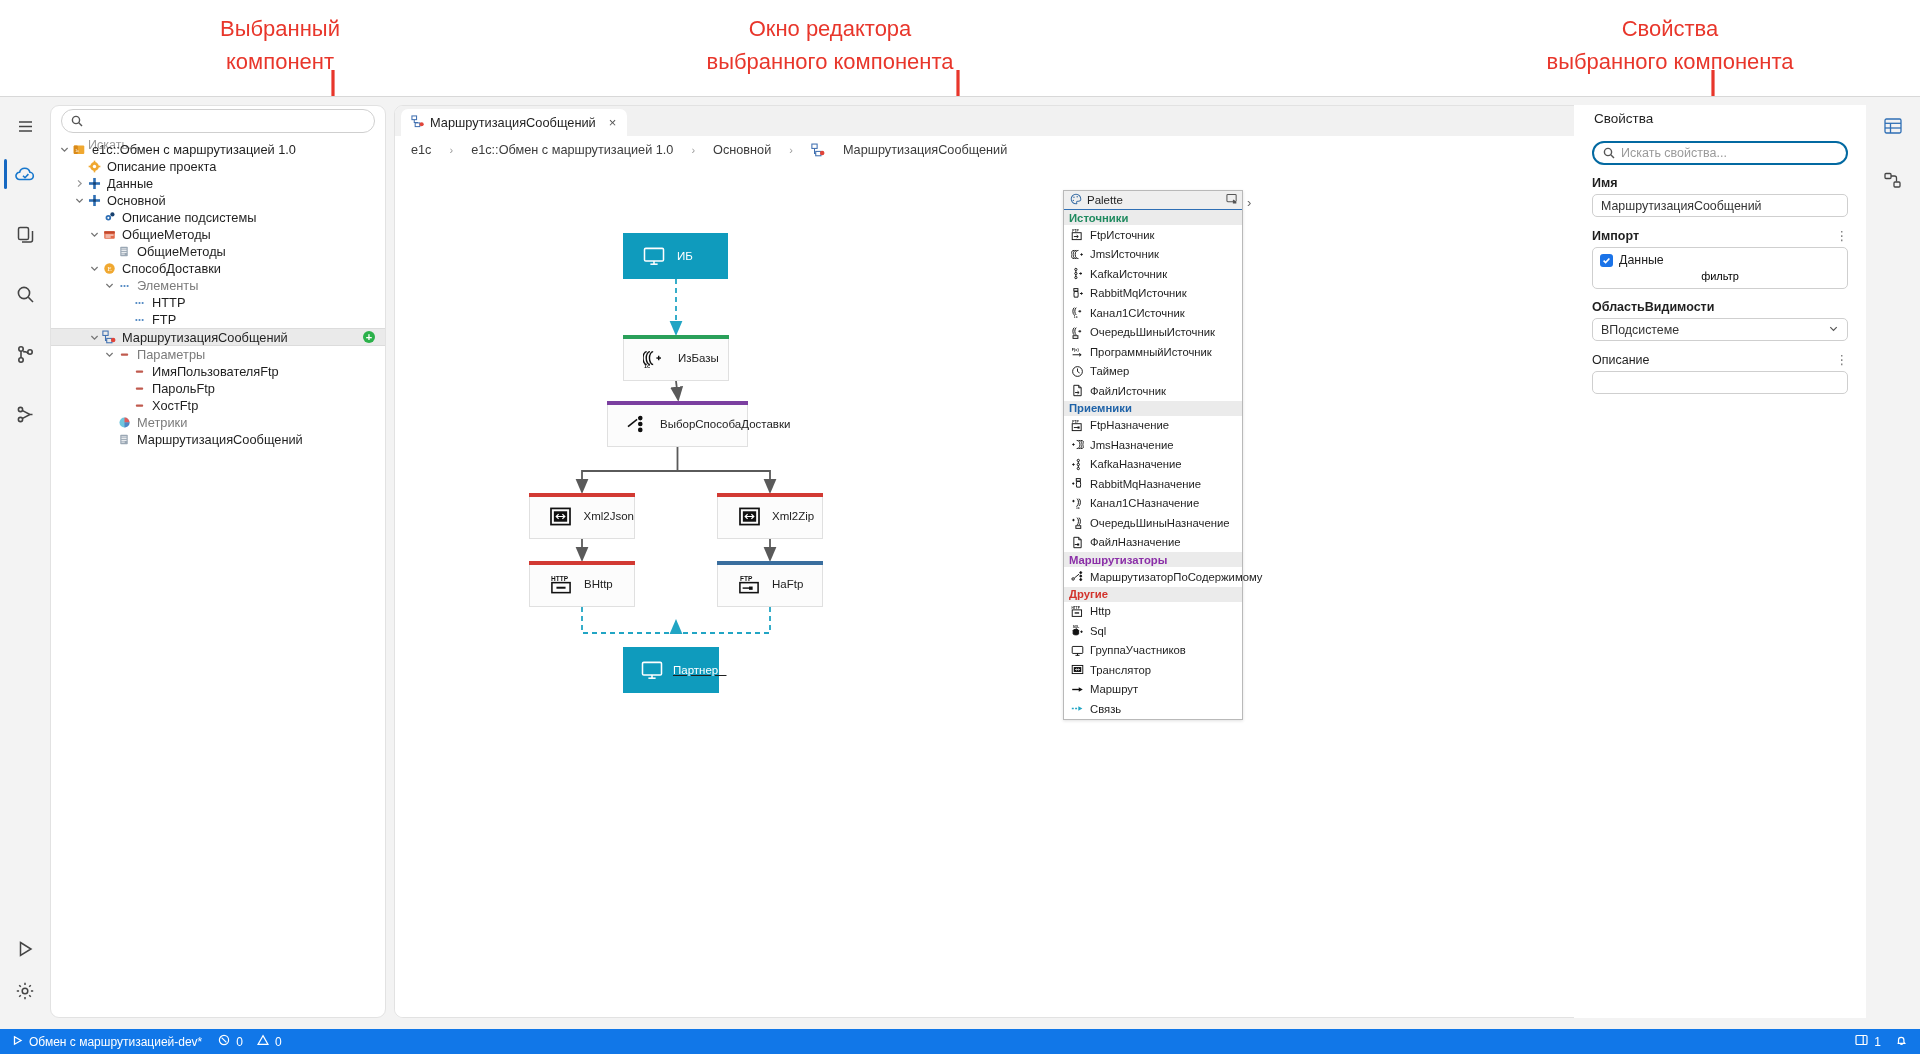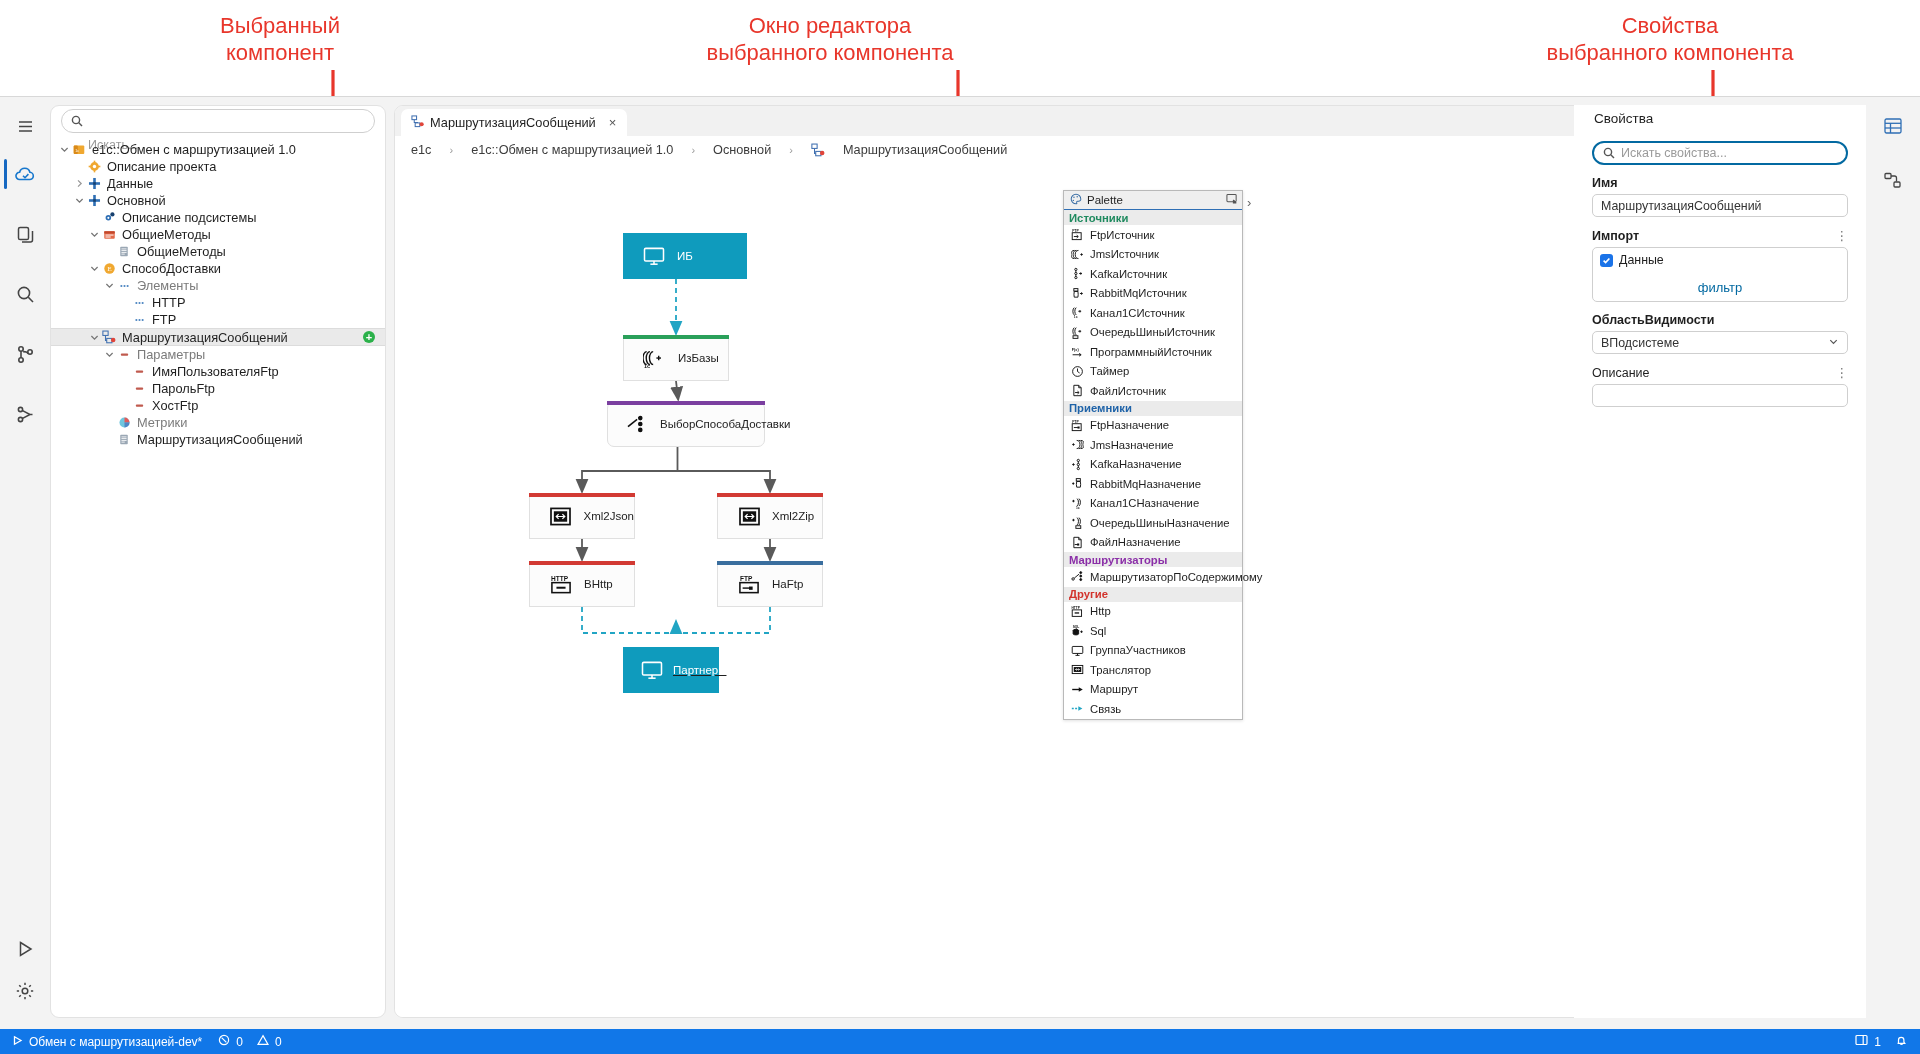--- a/index.html
+++ b/index.html
@@ -7,21 +7,21 @@
   body {
     width:1920px; height:1054px;
     font-family:"Liberation Sans", sans-serif;
     background:#ffffff;
     overflow:hidden;
     position:relative;
     color:#1f1f1f;
   }
 
   
-  .annot { position:absolute; color:#e8362b; font-size:22px; line-height:27px; text-align:center; white-space:pre-line; font-family:"Liberation Sans", sans-serif; }
+  .annot { position:absolute; color:#e8362b; font-size:22px; line-height:33px; text-align:center; white-space:pre-line; font-family:"Liberation Sans", sans-serif; }
   .arrow { position:absolute; }
 
   
   #app {
     position:absolute; left:0; top:96px; width:1920px; height:958px;
     background:#f3f3f3; border-top:1px solid #d8d8d8;
   }
 
   
   #activitybar {
@@ -124,21 +124,21 @@
   .flabel { font-size:12.5px; font-weight:bold; color:#1f1f1f; margin-top:11px; display:flex; align-items:center; }
   .flabel.normal { font-weight:normal; }
   .flabel .kebab { margin-left:auto; color:#777; letter-spacing:0; cursor:pointer; font-weight:normal; }
   .finput {
     margin-top:4px; height:23px; border:1px solid #cfcfcf; border-radius:5px; background:#fff;
     display:flex; align-items:center; padding:0 8px; font-size:12.4px; color:#333;
   }
   .fbox { margin-top:4px; border:1px solid #cfcfcf; border-radius:5px; background:#fff; padding:5px 7px 6px 7px; }
   .cbrow { display:flex; align-items:center; gap:6px; font-size:12.4px; color:#1f1f1f; }
   .cb { width:13px; height:13px; border-radius:3px; background:#1a73e8; display:flex; align-items:center; justify-content:center; cursor:pointer; }
-  .filtertxt { text-align:center; color:#0369a1; font-size:13px; margin-top:13px; }
+  .filtertxt { text-align:center; color:#000000; font-size:11px; margin-top:3px; }
   .fselect {
     margin-top:4px; height:23px; border:1px solid #cfcfcf; border-radius:5px; background:#fff;
     display:flex; align-items:center; padding:0 8px; font-size:12.4px; color:#333; cursor:pointer;
   }
   .fselect .chev { margin-left:auto; color:#555; }
 
   
   #rightrail { position:absolute; right:0; top:0; width:54px; height:929px; background:#f3f3f3; display:flex; flex-direction:column; align-items:center; }
 
   
@@ -543,21 +543,21 @@
           <line x1="281" y1="116" x2="281" y2="165" stroke="#21a5c4" stroke-width="1.8" stroke-dasharray="5 4" marker-end="url(#ad)"></line>
           <line x1="281" y1="218" x2="282.5" y2="231" stroke="#5a5a5a" stroke-width="1.8" marker-end="url(#as)"></line>
           <path d="M282.5 284 V308 H187 V323" fill="none" stroke="#5a5a5a" stroke-width="1.8" marker-end="url(#as)"></path>
           <path d="M282.5 308 H375 V323" fill="none" stroke="#5a5a5a" stroke-width="1.8" marker-end="url(#as)"></path>
           <line x1="187" y1="376" x2="187" y2="391" stroke="#5a5a5a" stroke-width="1.8" marker-end="url(#as)"></line>
           <line x1="375" y1="376" x2="375" y2="391" stroke="#5a5a5a" stroke-width="1.8" marker-end="url(#as)"></line>
           <path d="M187 444 V470 H281 V464" fill="none" stroke="#21a5c4" stroke-width="1.8" stroke-dasharray="5 4" marker-end="url(#ad)"></path>
           <path d="M375 444 V470 H281" fill="none" stroke="#21a5c4" stroke-width="1.8" stroke-dasharray="5 4"></path>
         </svg>
       <div id="nodes">
-          <div class="node teal" style="left: 228px; top: 70px; width: 124px; height: 46px;">
+          <div class="node teal" style="left: 228px; top: 70px; width: 105px; height: 46px;">
             <span class="nico">
               <svg width="22" height="19" viewBox="0 0 24 21" fill="none" stroke="#ffffff" stroke-width="1.7">
                 <rect x="1.5" y="1.5" width="21" height="14" rx="1.4"></rect>
                 <line x1="8" y1="19" x2="16" y2="19"></line>
                 <line x1="12" y1="15.5" x2="12" y2="19"></line>
               </svg>
             </span>
             <span class="nlbl">ИБ</span>
           </div>
           <div class="node" style="left: 228px; top: 172px; width: 106px; height: 46px;">
@@ -569,21 +569,21 @@
                   <path d="M7.5 3.5a4 7 0 0 0 0 14"></path>
                   <path d="M11 3.5a4 7 0 0 0 0 14"></path>
                   <path d="M14.5 10.5h5"></path>
                   <path d="M17 8v5"></path>
                 </g>
                 <text x="1" y="21" font-size="6" font-family="Liberation Sans" font-weight="bold" fill="#111">1c</text>
               </svg>
             </span>
             <span class="nlbl">ИзБазы</span>
           </div>
-          <div class="node" style="left: 212px; top: 238px; width: 158px; height: 46px; border-radius: 7px;">
+          <div class="node" style="left: 212px; top: 238px; width: 141px; height: 46px;">
             <span class="bar" style="background:#7b3fa0"></span>
             <span class="nico">
               <svg width="24" height="20" viewBox="0 0 26 22" fill="none" stroke="#111" stroke-width="1.7">
                 <line x1="2" y1="14" x2="12" y2="6"></line>
                 <circle cx="15.5" cy="4.5" r="1.7" fill="#111"></circle>
                 <circle cx="15.5" cy="11" r="1.7" fill="#111"></circle>
                 <circle cx="15.5" cy="17.5" r="1.7" fill="#111"></circle>
               </svg>
             </span>
             <span class="nlbl">ВыборСпособаДоставки</span>

